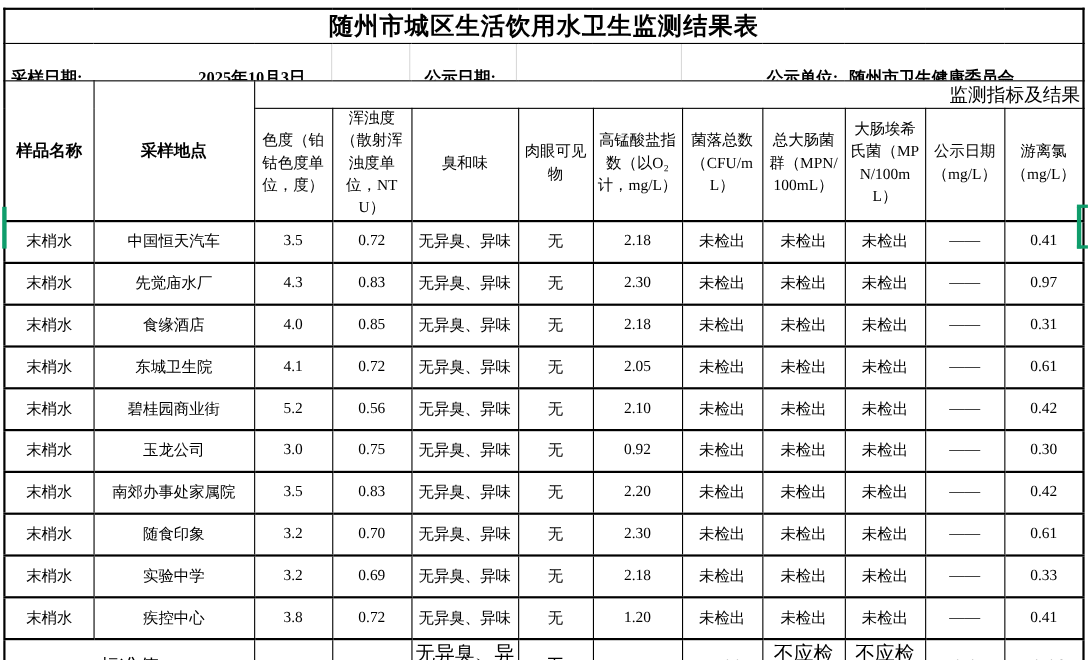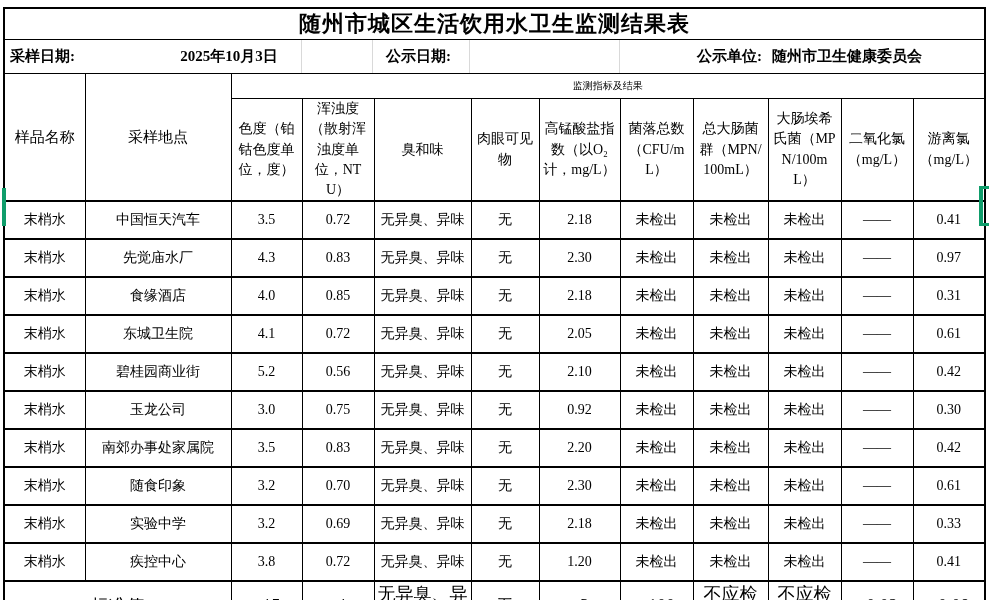--- a/index.html
+++ b/index.html
@@ -16,24 +16,24 @@
   table.grid { position:absolute; left:3px; top:7px; width:981px;
                border-collapse:collapse; table-layout:fixed;
                border:2px solid #000; }
   td { border:1px solid #000; text-align:center; vertical-align:middle;
        padding:0 2px; overflow:hidden; }
 
   td.title-cell { height:26px; font-size:22px; font-weight:bold; letter-spacing:1px; border-bottom:1px solid #000; }
 
   td.info-cell { height:33px; position:relative; font-size:15px; font-weight:bold; }
   .info-line { position:absolute; top:0; bottom:0; width:1px; background:#d9d9d9; }
-  .info-text { position:absolute; top:0; height:100%; display:flex; align-items:center; white-space:nowrap; }
-
-  td.ghdr-cell { height:24px; font-size:10px; }
-  td.rowspan-hdr { font-size:15px; }
+  .info-text { position:absolute; top:14px; height:100%; display:flex; align-items:center; white-space:nowrap; }
+
+  td.ghdr-cell { height:24px; font-size:17px;text-align:right; }
+  td.rowspan-hdr { font-size:15px;font-weight:bold; }
   td.chdr { height:87px; font-size:14px; line-height:1.45; word-break:break-all; padding:0 3px; }
 
   tr.data td { height:36px; font-size:14px; border-top-width:2px; border-bottom-width:2px; }
   tr.std  td { height:15px; font-size:18px; border-top-width:2px; border-bottom-width:2px; }
 
   
   .sel { position:absolute; background:#0f9d6b; z-index:5; }
   .sel.lbar { left:2px;  top:188px; width:4px;  height:38px; }
   .sel.rbar { left:979px; top:188px; width:4px; height:38px; }
   .sel.rstub-top { left:979px; top:186px; width:10px; height:3px; }
@@ -91,21 +91,21 @@
 
     <tr id="indicator-header-row">
           <td class="chdr">色度（铂钴色度单位，度）</td>
           <td class="chdr">浑浊度（散射浑浊度单位，NTU）</td>
           <td class="chdr">臭和味</td>
           <td class="chdr">肉眼可见物</td>
           <td class="chdr">高锰酸盐指数（以O₂计，mg/L）</td>
           <td class="chdr">菌落总数（CFU/mL）</td>
           <td class="chdr">总大肠菌群（MPN/100mL）</td>
           <td class="chdr">大肠埃希氏菌（MPN/100mL）</td>
-          <td class="chdr">二氧化氯（mg/L）</td>
+          <td class="chdr">公示日期（mg/L）</td>
           <td class="chdr">游离氯（mg/L）</td>
         </tr>
 
     </tbody>
       <tbody id="data-rows">
         <tr class="data">
           <td>末梢水</td>
           <td>中国恒天汽车</td>
           <td>3.5</td>
           <td>0.72</td>

